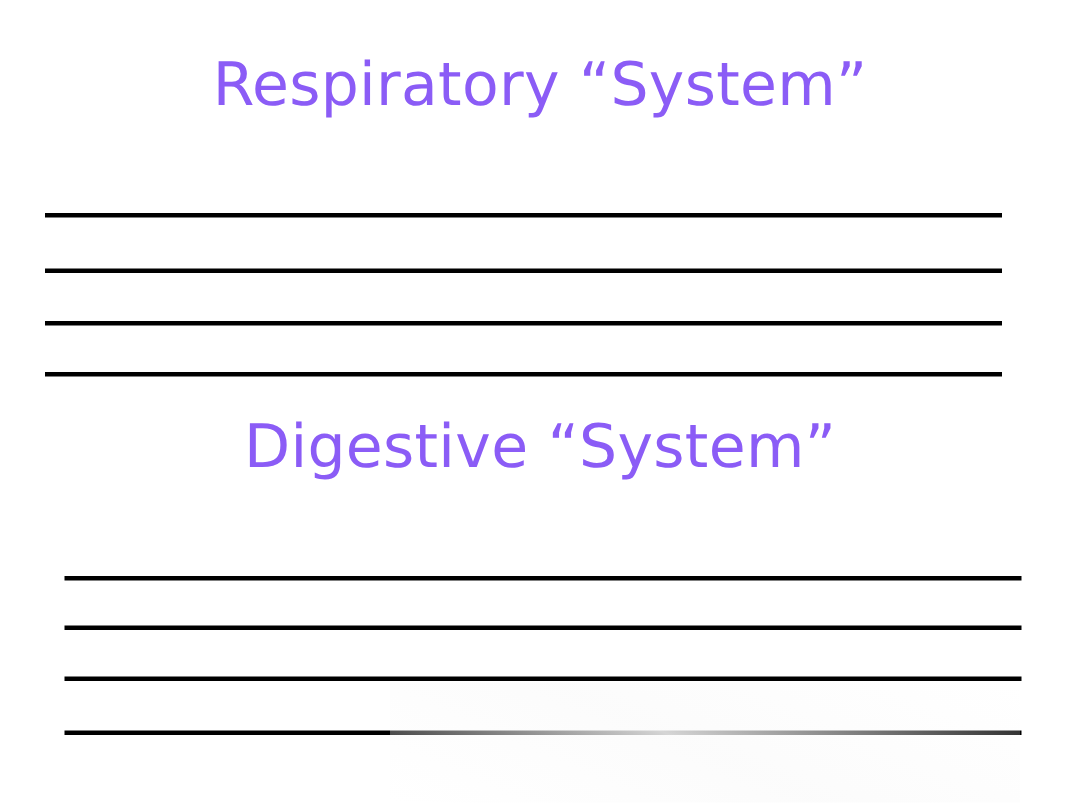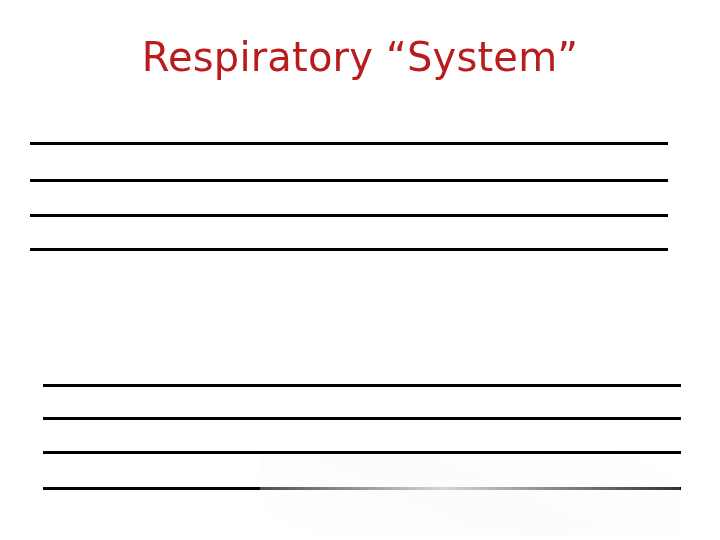--- a/index.html
+++ b/index.html
@@ -22,21 +22,21 @@
   }
   .slide-title {
     position: absolute;
     left: 0;
     width: 720px;
     text-align: center;
     font-family: "DejaVu Sans", sans-serif;
     font-size: 40px;
     font-weight: 400;
     line-height: 1;
-    color: #b91c1c;
+    color: #8b5cf6;
     letter-spacing: 0.2px;
     white-space: nowrap;
   }
   #title-respiratory {
     top: 37px;
   }
   #title-digestive {
     top: 278px;
   }
   .answer-line {
@@ -73,20 +73,21 @@
 
 <div class="slide">
 
   <div class="slide-title" id="title-respiratory">Respiratory “System”</div>
 
   <div class="answer-line g1 g1-1"></div>
   <div class="answer-line g1 g1-2"></div>
   <div class="answer-line g1 g1-3"></div>
   <div class="answer-line g1 g1-4"></div>
 
+  <div class="slide-title" id="title-digestive">Digestive “System”</div>
 
   <div class="answer-line g2 g2-1"></div>
   <div class="answer-line g2 g2-2"></div>
   <div class="answer-line g2 g2-3"></div>
   <div class="answer-line g2 g2-4"></div>
 
   <div class="watermark"></div>
 
 </div>
 

